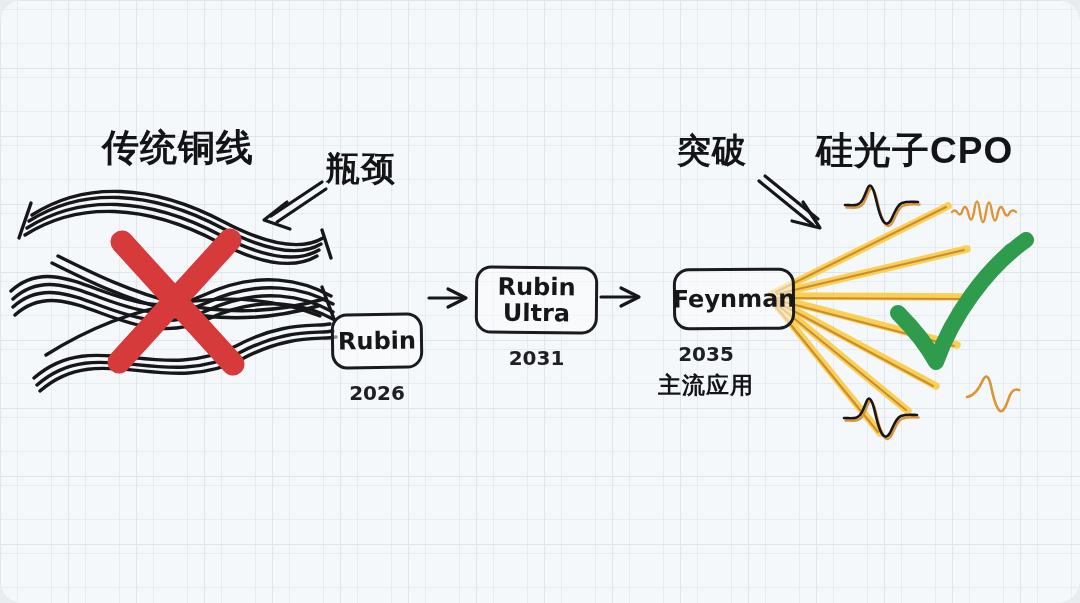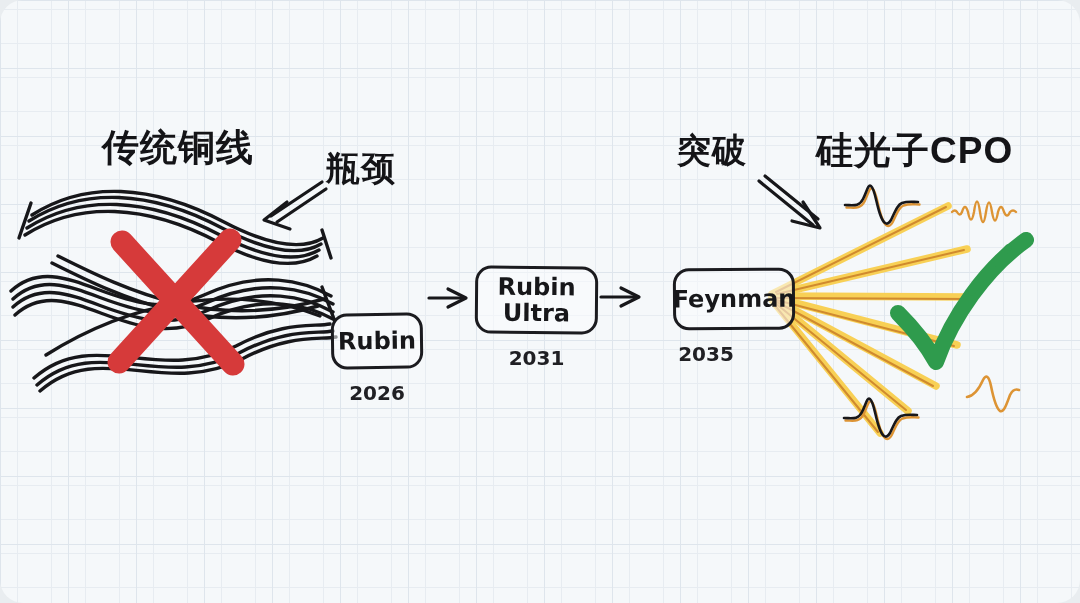--- a/index.html
+++ b/index.html
@@ -154,15 +154,16 @@
   </div>
 
   <div class="node" id="node-rubin-ultra" style="left:475px;top:266px;width:123px;">
     <div class="rbox">Rubin Ultra</div>
     <div class="year">2031</div>
   </div>
 
   <div class="node" id="node-feynman" style="left:645px;top:268px;width:122px;">
     <div class="rbox">Feynman</div>
     <div class="year">2035</div>
+    <div class="note">主流应用</div>
   </div>
 
 </div>
 
 </body></html>

